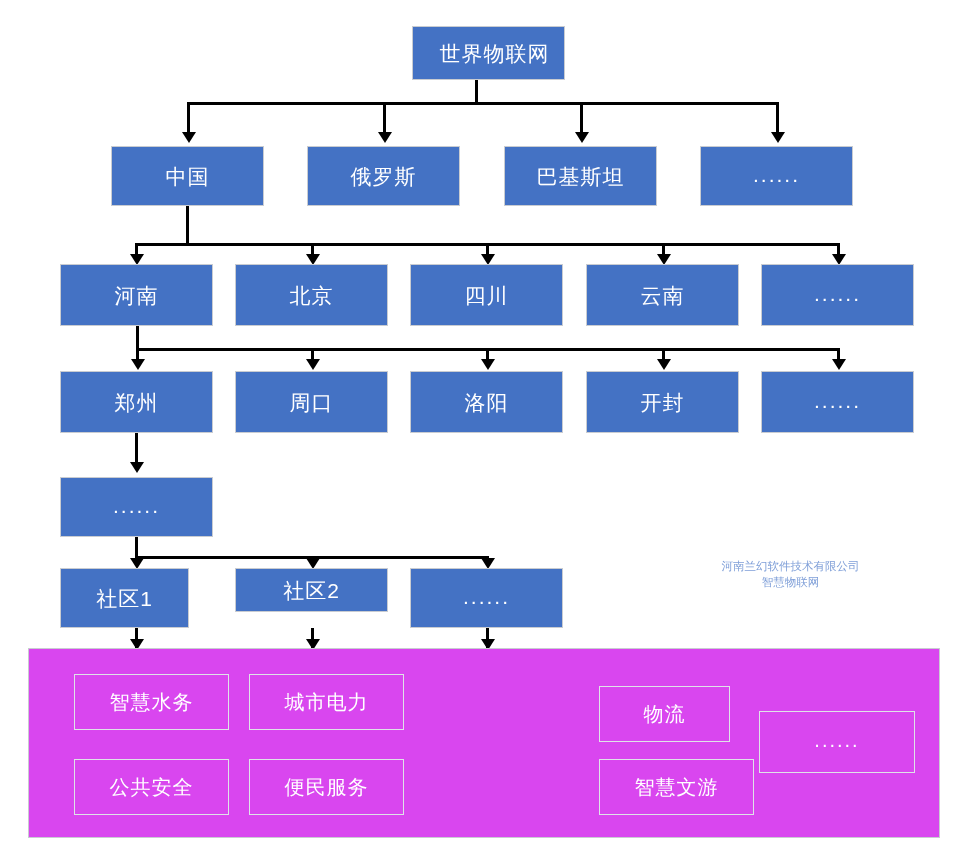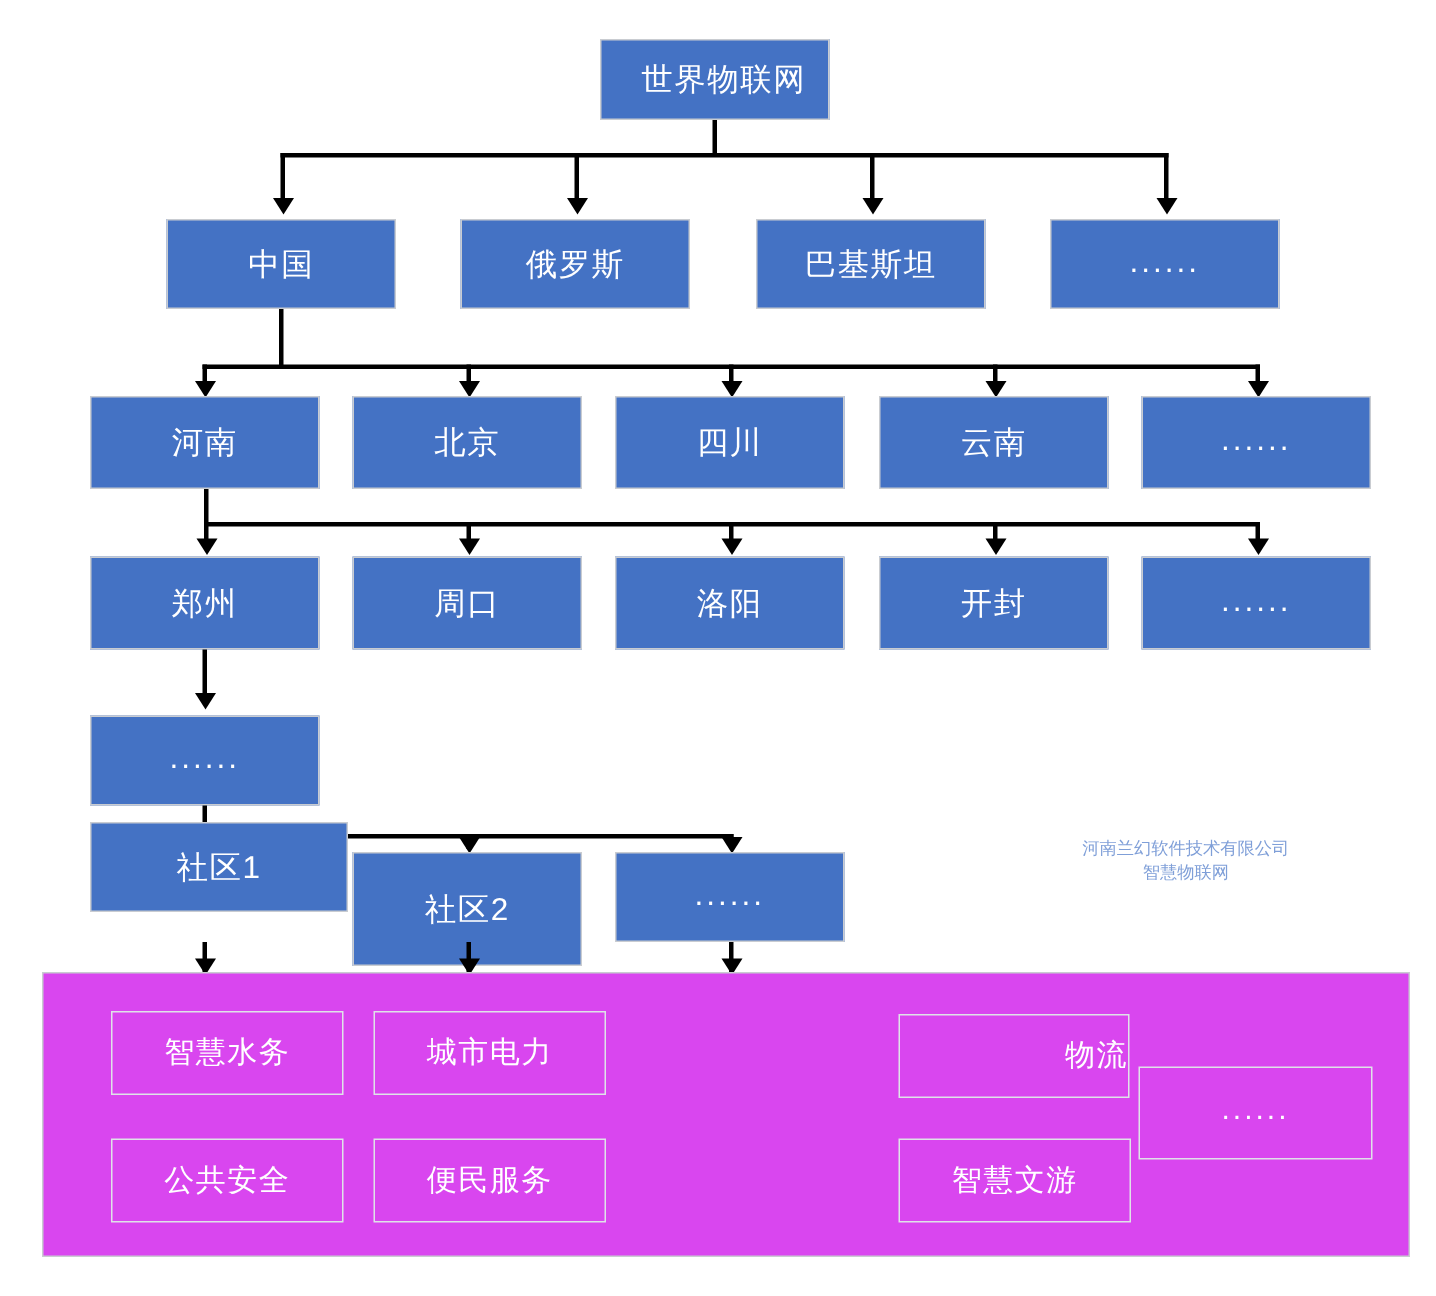--- a/index.html
+++ b/index.html
@@ -95,21 +95,21 @@
     font-size: 11.5px;
     line-height: 16px;
     user-select: none;
   }
 </style>
 </head>
 <body>
 
 <div id="canvas">
 
-  <div class="node root" style="left:400px; top:26px; width:153px; height:54px;padding-left:12px;">
+  <div class="node root" style="left:412px; top:26px; width:153px; height:54px;padding-left:12px;">
     <span>世界物联网</span>
   </div>
 
   <div class="vline" style="left:475px; top:80px; width:3px; height:24px;"></div>
   <div class="hline" style="left:187px; top:102px; width:592px; height:3px;"></div>
 
   <div class="vline" style="left:187px; top:102px; height:32px;"></div>
   <div class="arrow" style="left:182px; top:132px;"></div>
 
   <div class="vline" style="left:383px; top:102px; height:32px;"></div>
@@ -214,24 +214,24 @@
 
   <div class="vline" style="left:135px; top:556px; height:10px;"></div>
   <div class="arrow" style="left:130px; top:558px;"></div>
 
   <div class="vline" style="left:311px; top:556px; height:10px;"></div>
   <div class="arrow" style="left:306px; top:558px;"></div>
 
   <div class="vline" style="left:486px; top:556px; height:10px;"></div>
   <div class="arrow" style="left:481px; top:558px;"></div>
 
-  <div class="node" style="left:60px; top:548px; width:172px; height:60px;">
+  <div class="node" style="left:60px; top:568px; width:129px; height:60px;">
     <span>社区1</span>
   </div>
-  <div class="node" style="left:235px; top:568px; width:153px; height:76px;">
+  <div class="node" style="left:235px; top:568px; width:153px; height:44px;">
     <span>社区2</span>
   </div>
   <div class="node" style="left:410px; top:568px; width:153px; height:60px;">
     <span class="dots">......</span>
   </div>
 
   <div class="vline" style="left:135px; top:628px; height:20px;"></div>
   <div class="arrow" style="left:130px; top:639px;"></div>
 
   <div class="vline" style="left:311px; top:628px; height:20px;"></div>
@@ -241,21 +241,21 @@
   <div class="arrow" style="left:481px; top:639px;"></div>
 
   <div id="services-panel" style="left:28px; top:648px; width:912px; height:190px;">
 
     <div class="service-box" style="left:45px; top:25px; width:155px; height:56px;">
       <span>智慧水务</span>
     </div>
     <div class="service-box" style="left:220px; top:25px; width:155px; height:56px;">
       <span>城市电力</span>
     </div>
-    <div class="service-box" style="left:570px; top:27px; width:154px; height:56px;justify-content:flex-end;">
+    <div class="service-box" style="left:570px; top:37px; width:131px; height:56px;">
       <span>物流</span>
     </div>
 
     <div class="service-box" style="left:45px; top:110px; width:155px; height:56px;">
       <span>公共安全</span>
     </div>
     <div class="service-box" style="left:220px; top:110px; width:155px; height:56px;">
       <span>便民服务</span>
     </div>
     <div class="service-box" style="left:570px; top:110px; width:155px; height:56px;">

